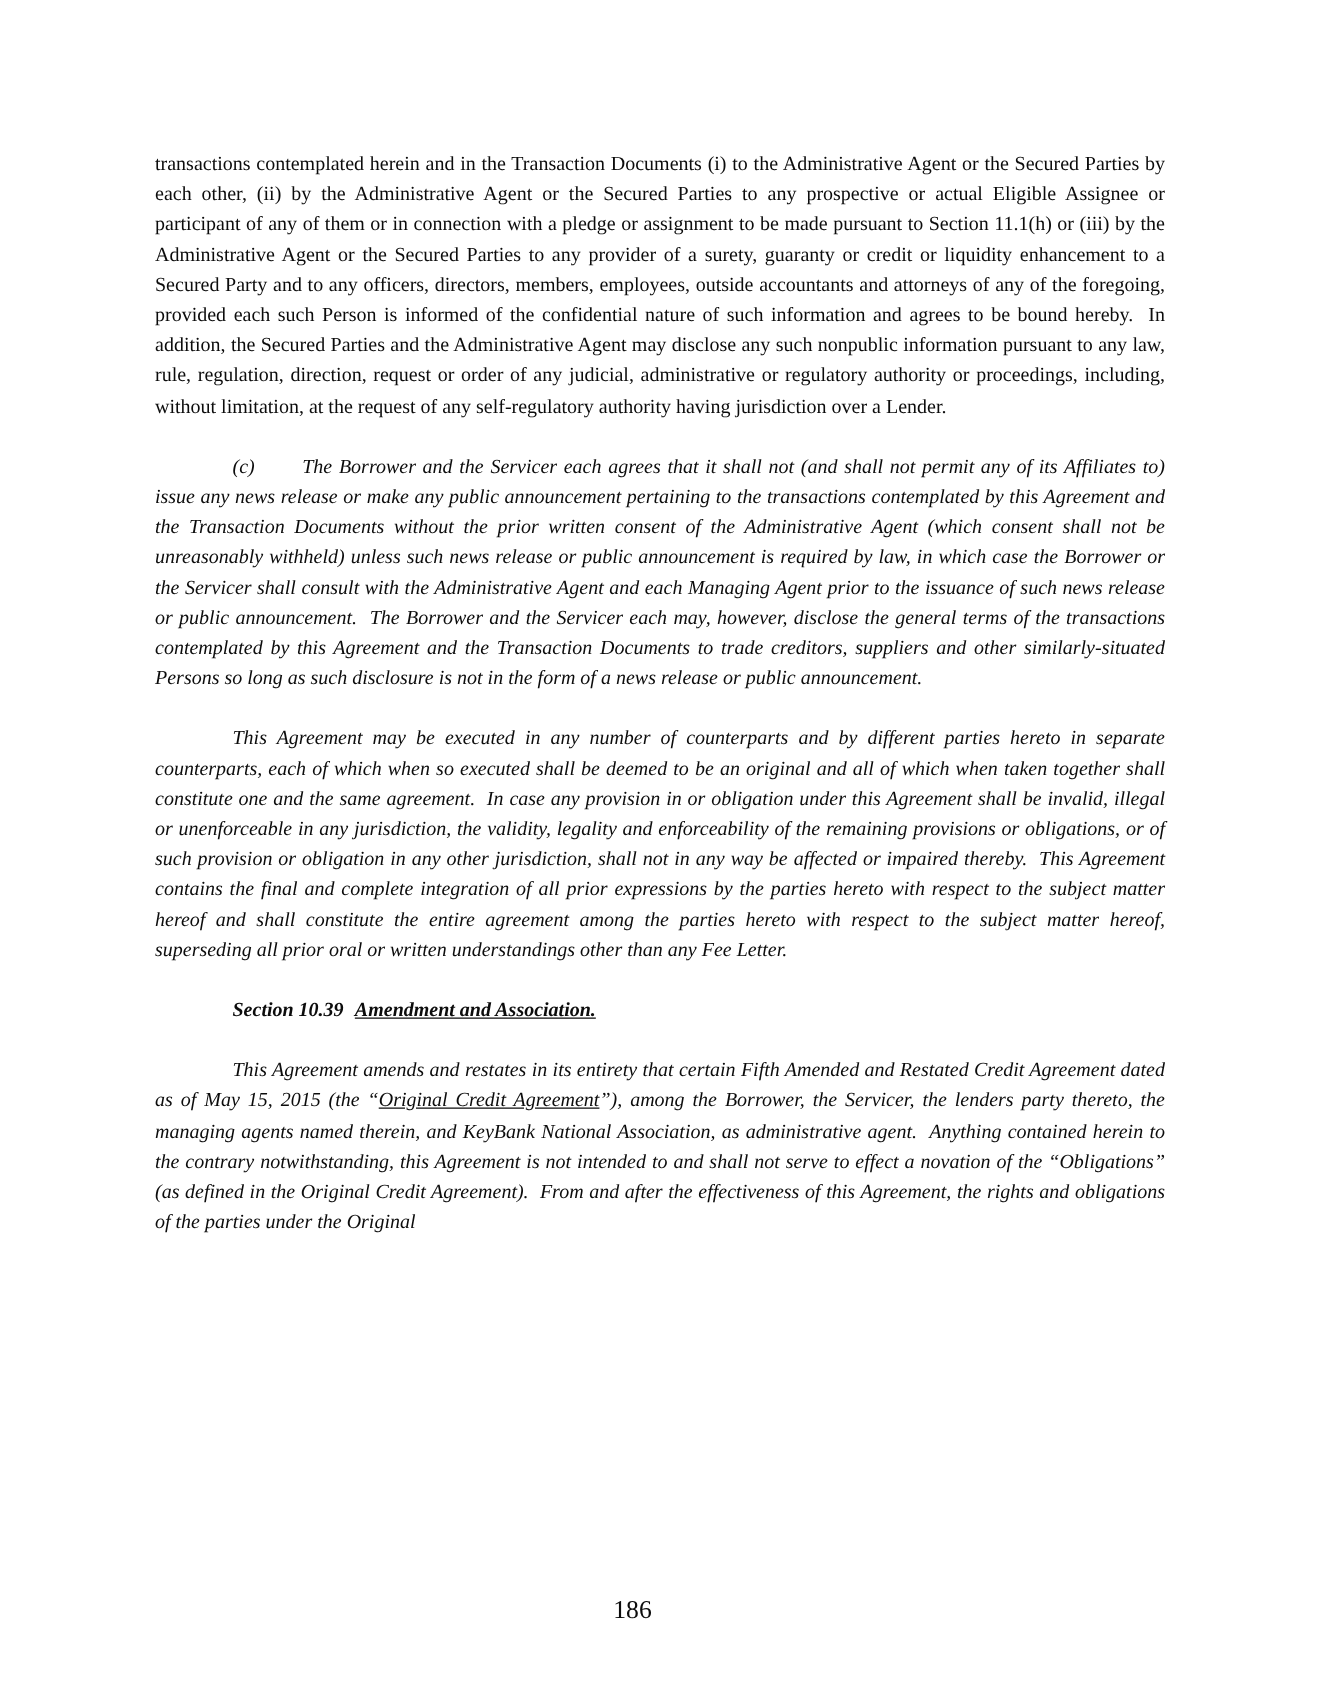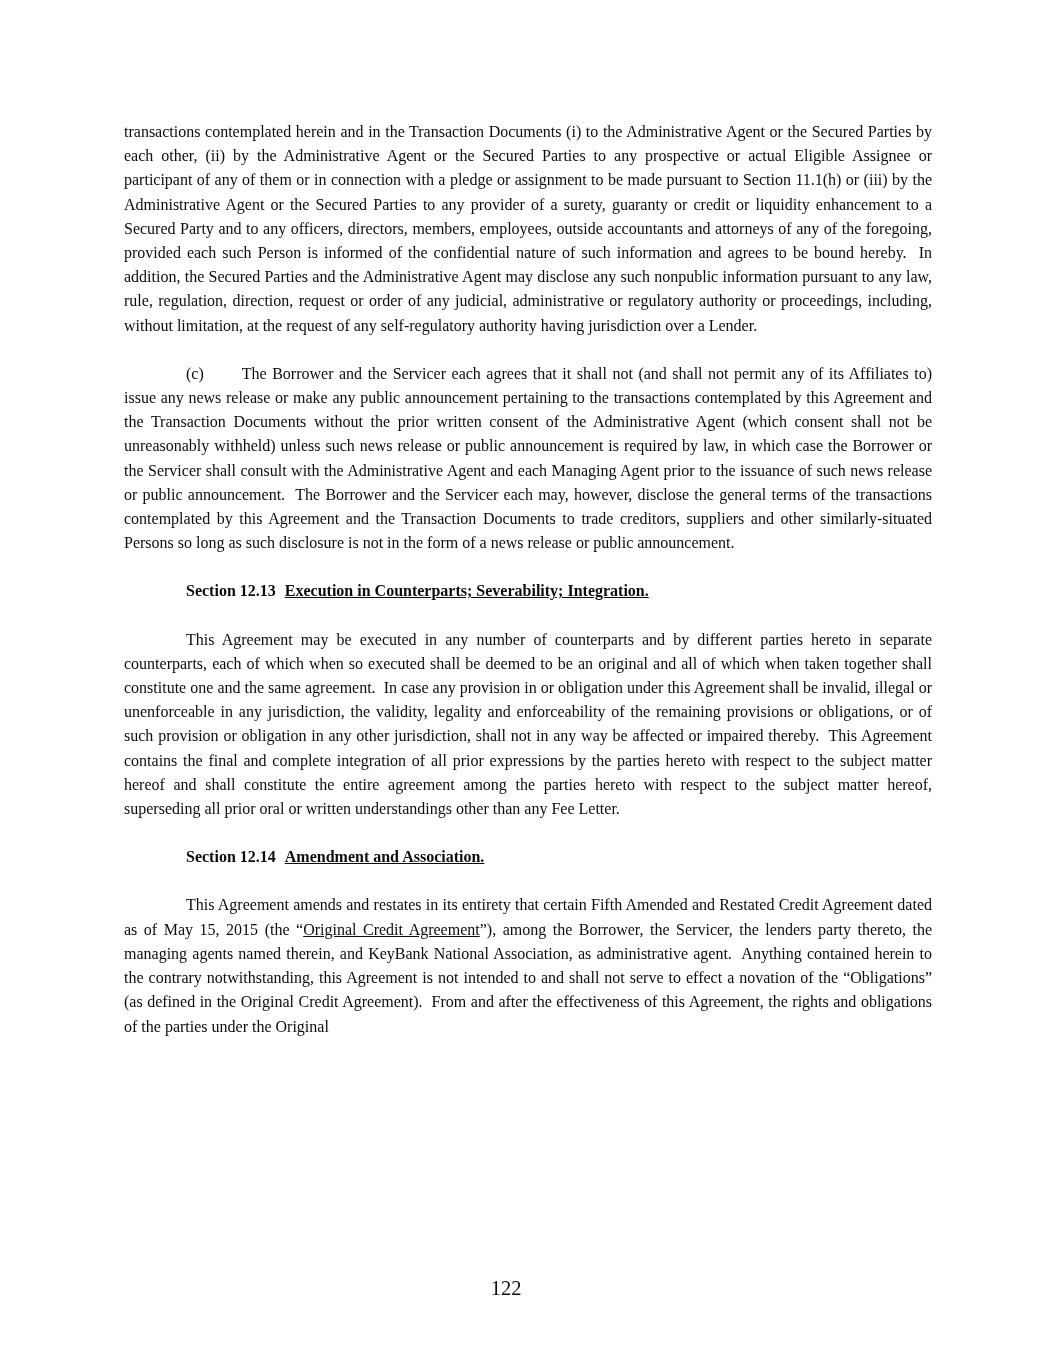--- a/index.html
+++ b/index.html
@@ -24,20 +24,21 @@
   }
   .para {
     margin: 0 0 24px 0;
     font-size: 16px;
     line-height: 24.2px;
     text-align: justify;
     font-weight: normal;
   }
   .para.indent {
     text-indent: 62px;
+    font-style: italic;
   }
   .heading {
     font-weight: bold;
     text-align: left;
   }
   .bind {
     white-space: pre-wrap;
   }
   .underline {
     text-decoration: underline;
@@ -63,24 +64,23 @@
 </head>
 <body>
 
 <div class="page">
   <div class="content">
 
     <p class="para"><span class="bind">transactions contemplated herein and in the Transaction Documents (i) to the Administrative Agent or the Secured Parties by each other, (ii) by the Administrative Agent or the Secured Parties to any prospective or actual Eligible Assignee or participant of any of them or in connection with a pledge or assignment to be made pursuant to Section 11.1(h) or (iii) by the Administrative Agent or the Secured Parties to any provider of a surety, guaranty or credit or liquidity enhancement to a Secured Party and to any officers, directors, members, employees, outside accountants and attorneys of any of the foregoing, provided each such Person is informed of the confidential nature of such information and agrees to be bound hereby.  In addition, the Secured Parties and the Administrative Agent may disclose any such nonpublic information pursuant to any law, rule, regulation, direction, request or order of any judicial, administrative or regulatory authority or proceedings, including, without limitation, at the request of any self-regulatory authority having jurisdiction over a Lender.</span></p>
 
     <p class="para indent"><span class="bind">(c)</span><span class="tab"></span><span class="bind">The Borrower and the Servicer each agrees that it shall not (and shall not permit any of its Affiliates to) issue any news release or make any public announcement pertaining to the transactions contemplated by this Agreement and the Transaction Documents without the prior written consent of the Administrative Agent (which consent shall not be unreasonably withheld) unless such news release or public announcement is required by law, in which case the Borrower or the Servicer shall consult with the Administrative Agent and each Managing Agent prior to the issuance of such news release or public announcement.  The Borrower and the Servicer each may, however, disclose the general terms of the transactions contemplated by this Agreement and the Transaction Documents to trade creditors, suppliers and other similarly-situated Persons so long as such disclosure is not in the form of a news release or public announcement.</span></p>
 
-    <h2 class="para indent heading"><span class="bind">Section 12.13</span><span class="htab"></span><span class="bind underline">Execution in Counterparts; Severability; Integration.</span></h2>
 
     <p class="para indent"><span class="bind">This Agreement may be executed in any number of counterparts and by different parties hereto in separate counterparts, each of which when so executed shall be deemed to be an original and all of which when taken together shall constitute one and the same agreement.  In case any provision in or obligation under this Agreement shall be invalid, illegal or unenforceable in any jurisdiction, the validity, legality and enforceability of the remaining provisions or obligations, or of such provision or obligation in any other jurisdiction, shall not in any way be affected or impaired thereby.  This Agreement contains the final and complete integration of all prior expressions by the parties hereto with respect to the subject matter hereof and shall constitute the entire agreement among the parties hereto with respect to the subject matter hereof, superseding all prior oral or written understandings other than any Fee Letter.</span></p>
 
-    <h2 class="para indent heading"><span class="bind">Section 12.14</span><span class="htab"></span><span class="bind underline">Amendment and Association.</span></h2>
+    <h2 class="para indent heading"><span class="bind">Section 10.39</span><span class="htab"></span><span class="bind underline">Amendment and Association.</span></h2>
 
     <p class="para indent"><span class="bind">This Agreement amends and restates in its entirety that certain Fifth Amended and Restated Credit Agreement dated as of May 15, 2015 (the “</span><span class="bind underline">Original Credit Agreement</span><span class="bind">”), among the Borrower, the Servicer, the lenders party thereto, the managing agents named therein, and KeyBank National Association, as administrative agent.  Anything contained herein to the contrary notwithstanding, this Agreement is not intended to and shall not serve to effect a novation of the “Obligations” (as defined in the Original Credit Agreement).  From and after the effectiveness of this Agreement, the rights and obligations of the parties under the Original</span></p>
 
   </div>
 
-  <div class="footer"><span>122</span></div>
+  <div class="footer"><span>186</span></div>
 </div>
 
 </body></html>

